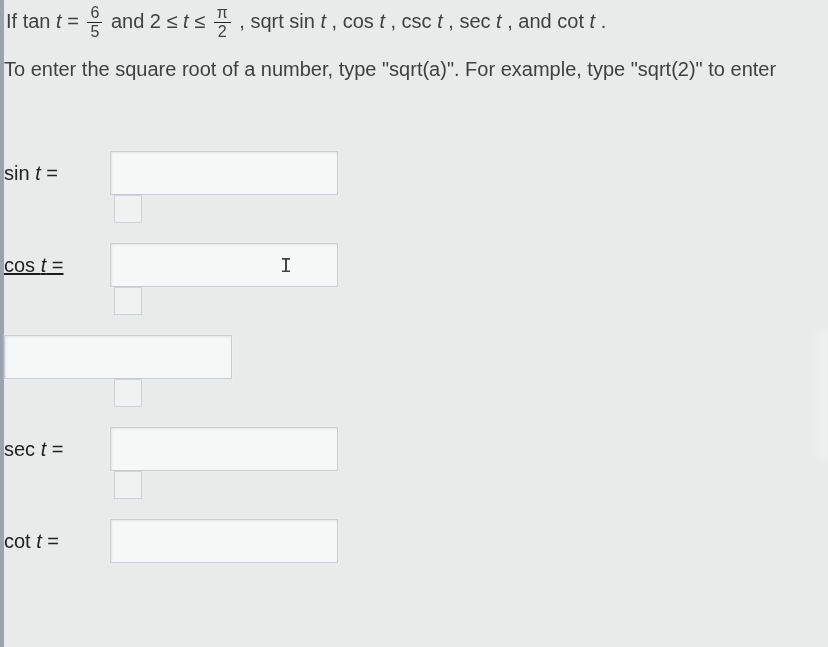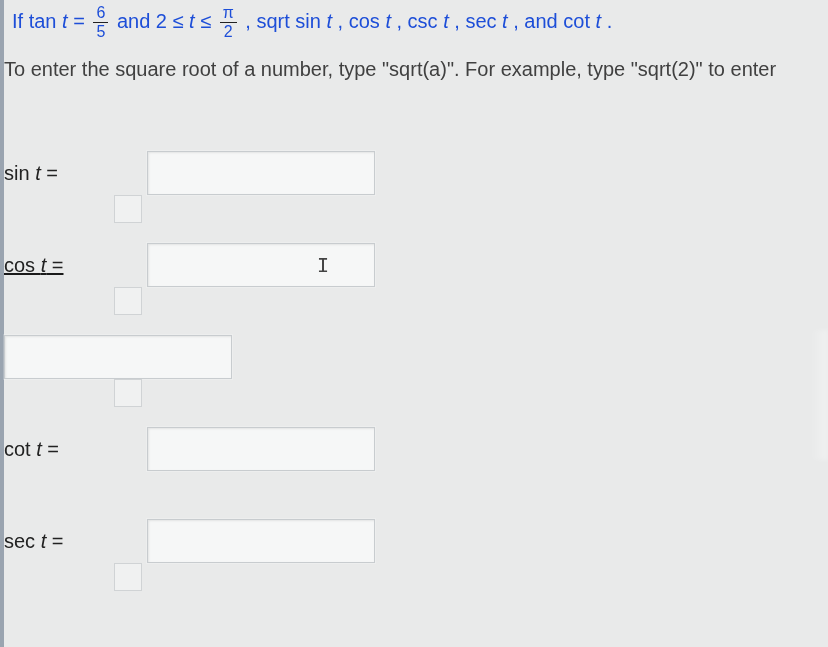--- a/index.html
+++ b/index.html
@@ -17,22 +17,22 @@
   }
   .page {
     background: #e9eaea;
     border-left: 4px solid #9aa4b0;
     width: 828px;
     height: 647px;
     position: relative;
     box-shadow: 0 0 15px rgba(0,0,0,0.1);
   }
   .problem {
-    padding: 4px 0 0 8px;
-    color: #1d4ed8;
+    padding: 4px 0 0 2px;
+    color: #404040;
     font-size: 20px;
     line-height: 1.7;
   }
   .frac {
     display: inline-block;
     vertical-align: middle;
     text-align: center;
     font-size: 16px;
     line-height: 1;
     position: relative;
@@ -45,21 +45,20 @@
     font-size: 20px;
     color: #404040;
   }
   .answers {
     margin-top: 46px;
   }
   .row {
     display: flex;
     align-items: center;
     height: 92px;
-    gap: 37px;
   }
   .label {
     width: 106px;
     font-size: 20px;
     color: #222;
     padding-left: 0;
   }
   .input-wrap {
     position: relative;
   }
@@ -161,33 +160,33 @@
 
     <div class="row" style="position:relative;">
       <div class="input-wrap">
         <input class="ans" value="" style="">
       </div>
       <div class="small-box" style="top:68px;"></div>
     </div>
 
     <div class="row" style="position:relative;">
       <div class="label">
-        <span>cot </span><span class="ital">t</span><span> =</span>
-      </div>
-      <div class="input-wrap">
-        <input class="ans" value="" style="">
-      </div>
-    </div>
-
-    <div class="row" style="position:relative;">
-      <div class="label">
         <span>sec </span><span class="ital">t</span><span> =</span>
       </div>
       <div class="input-wrap">
         <input class="ans" value="" style="">
       </div>
       <div class="small-box" style="top:68px;"></div>
     </div>
 
+    <div class="row" style="position:relative;">
+      <div class="label">
+        <span>cot </span><span class="ital">t</span><span> =</span>
+      </div>
+      <div class="input-wrap">
+        <input class="ans" value="" style="">
+      </div>
+    </div>
+
   </div>
 
   <div class="right-highlight"></div>
 </div>
 
 </body></html>

